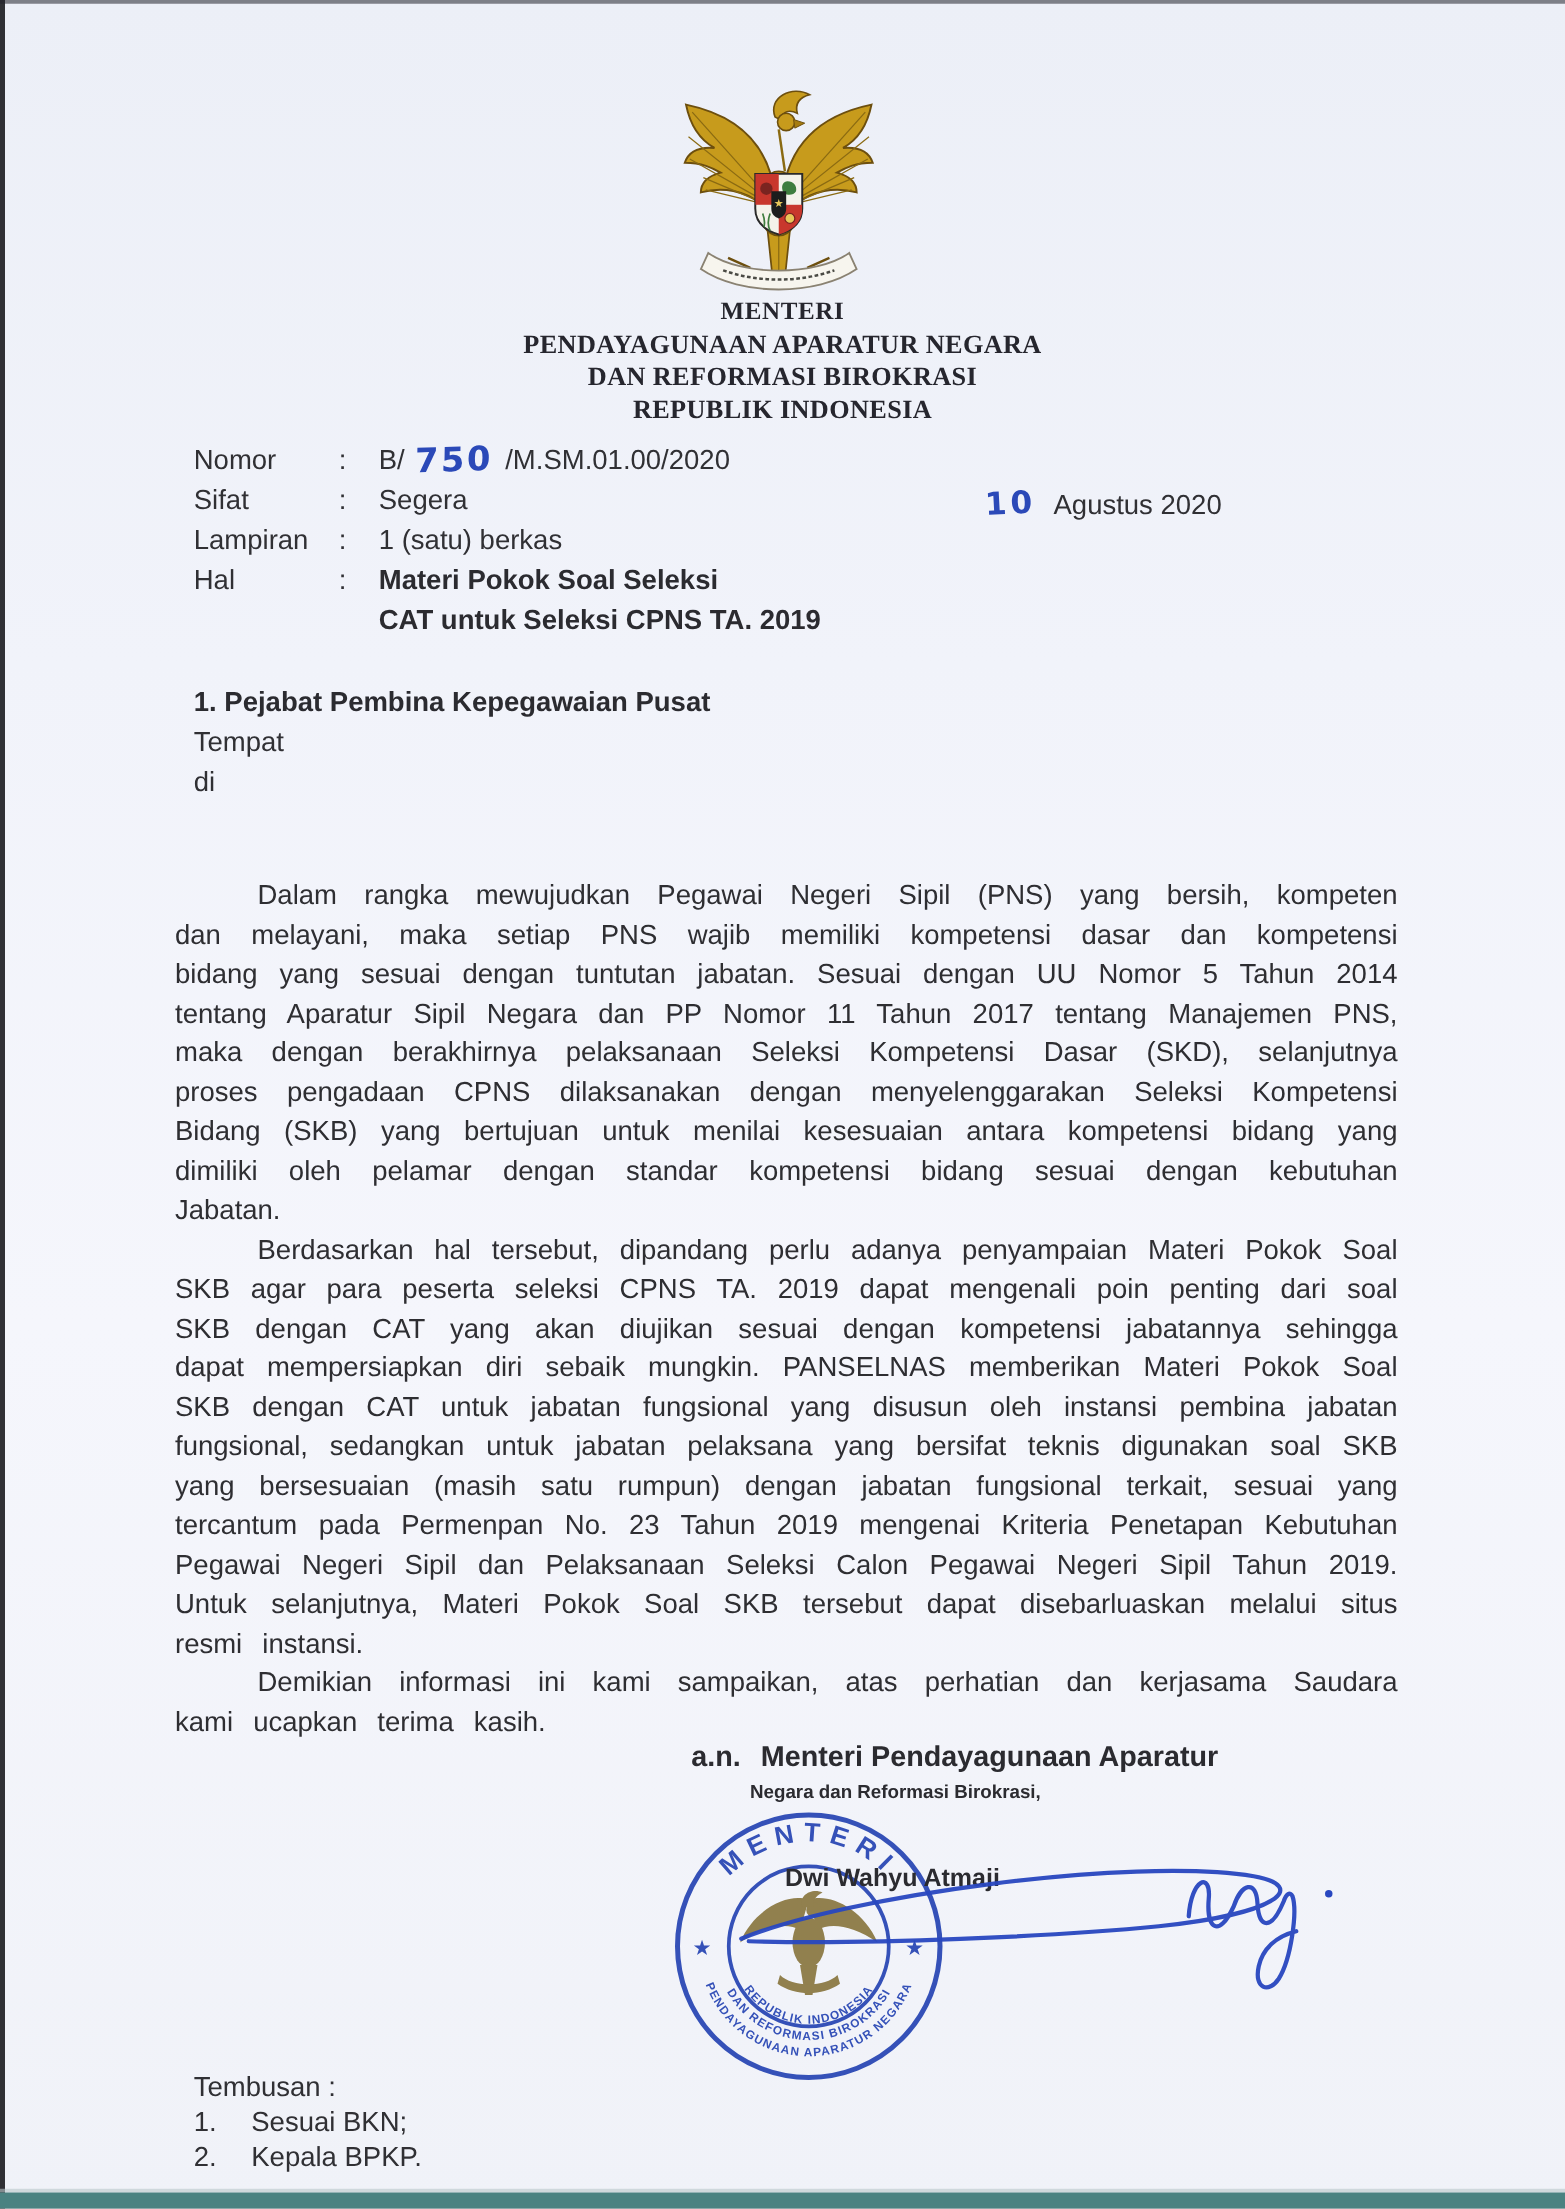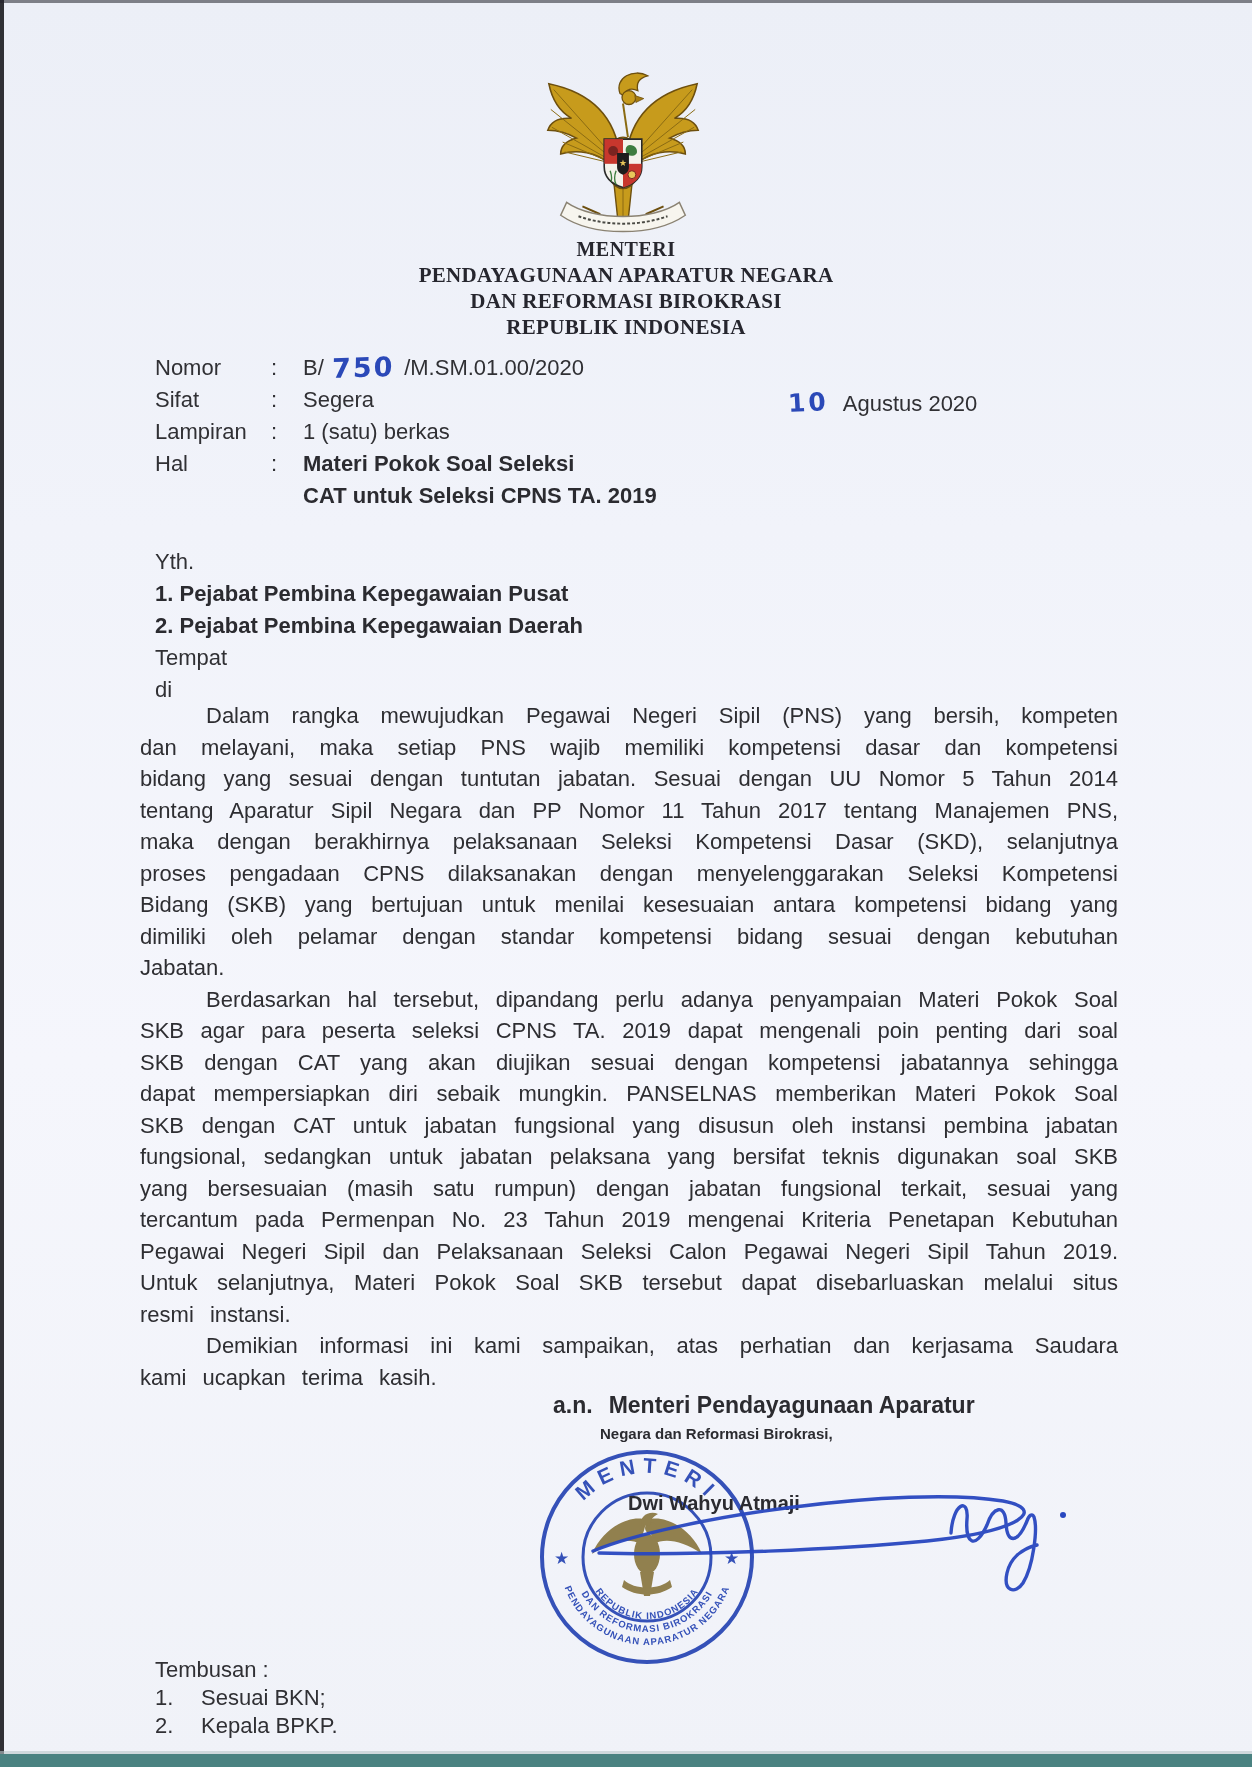--- a/index.html
+++ b/index.html
@@ -159,23 +159,21 @@
       <span class="meta-value bold">CAT untuk Seleksi CPNS TA. 2019</span>
     </div>
   </div>
 
   <div class="date">
     <span class="date-day">10</span>
     <span class="date-rest">Agustus 2020</span>
   </div>
 
   <div class="recipient">
-    <div>Yth.</div>
     <div class="bold">1. Pejabat Pembina Kepegawaian Pusat</div>
-    <div class="bold">2. Pejabat Pembina Kepegawaian Daerah</div>
     <div>Tempat</div>
     <div>di</div>
   </div>
 
   <div class="letter-body">
     <p>Dalam rangka mewujudkan Pegawai Negeri Sipil (PNS) yang bersih, kompeten dan melayani, maka setiap PNS wajib memiliki kompetensi dasar dan kompetensi bidang yang sesuai dengan tuntutan jabatan. Sesuai dengan UU Nomor 5 Tahun 2014 tentang Aparatur Sipil Negara dan PP Nomor 11 Tahun 2017 tentang Manajemen PNS, maka dengan berakhirnya pelaksanaan Seleksi Kompetensi Dasar (SKD), selanjutnya proses pengadaan CPNS dilaksanakan dengan menyelenggarakan Seleksi Kompetensi Bidang (SKB) yang bertujuan untuk menilai kesesuaian antara kompetensi bidang yang dimiliki oleh pelamar dengan standar kompetensi bidang sesuai dengan kebutuhan Jabatan.</p>
     <p>Berdasarkan hal tersebut, dipandang perlu adanya penyampaian Materi Pokok Soal SKB agar para peserta seleksi CPNS TA. 2019 dapat mengenali poin penting dari soal SKB dengan CAT yang akan diujikan sesuai dengan kompetensi jabatannya sehingga dapat mempersiapkan diri sebaik mungkin. PANSELNAS memberikan Materi Pokok Soal SKB dengan CAT untuk jabatan fungsional yang disusun oleh instansi pembina jabatan fungsional, sedangkan untuk jabatan pelaksana yang bersifat teknis digunakan soal SKB yang bersesuaian (masih satu rumpun) dengan jabatan fungsional terkait, sesuai yang tercantum pada Permenpan No. 23 Tahun 2019 mengenai Kriteria Penetapan Kebutuhan Pegawai Negeri Sipil dan Pelaksanaan Seleksi Calon Pegawai Negeri Sipil Tahun 2019. Untuk selanjutnya, Materi Pokok Soal SKB tersebut dapat disebarluaskan melalui situs resmi instansi.</p>
     <p>Demikian informasi ini kami sampaikan, atas perhatian dan kerjasama Saudara kami ucapkan terima kasih.</p>
   </div>
 

